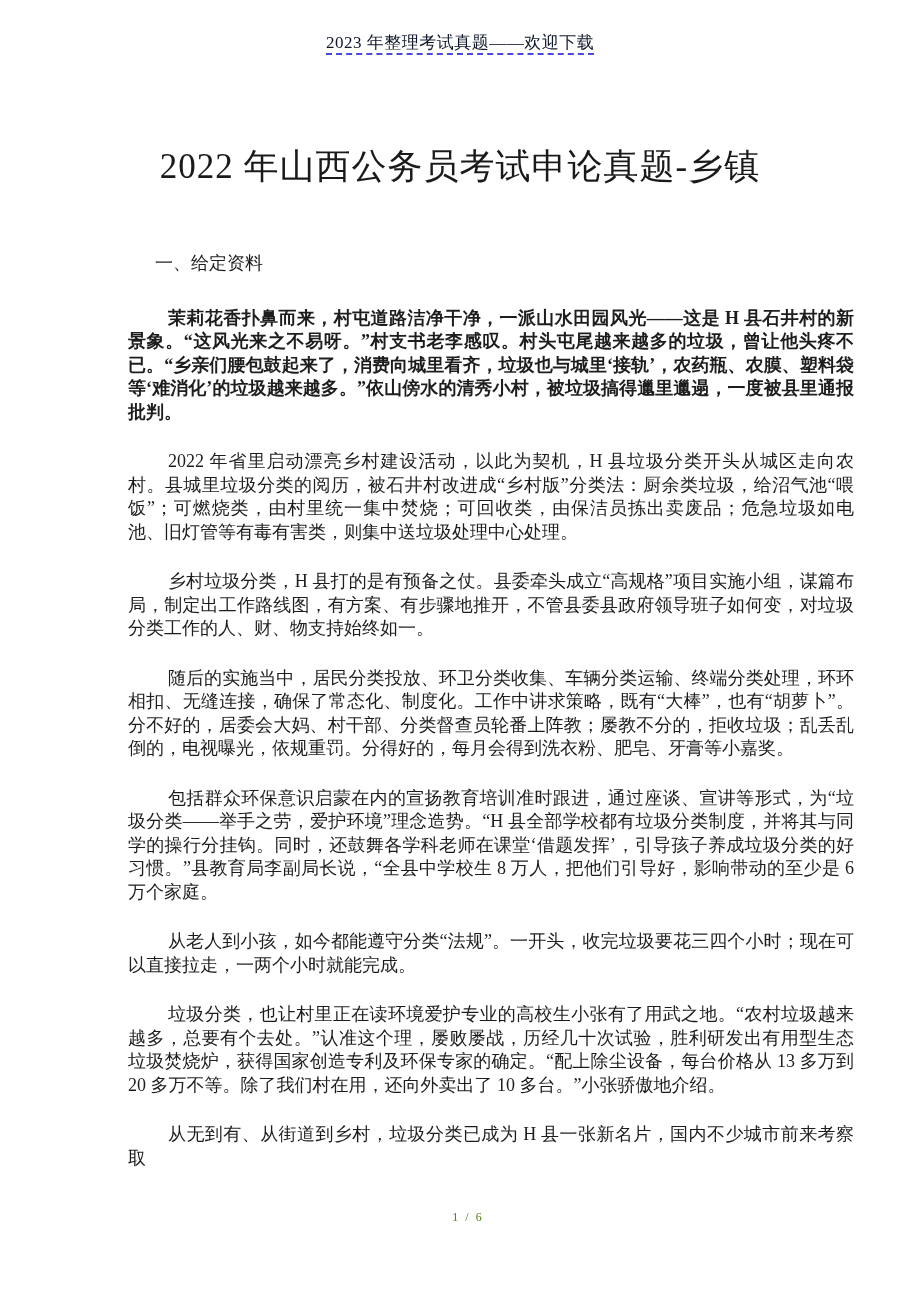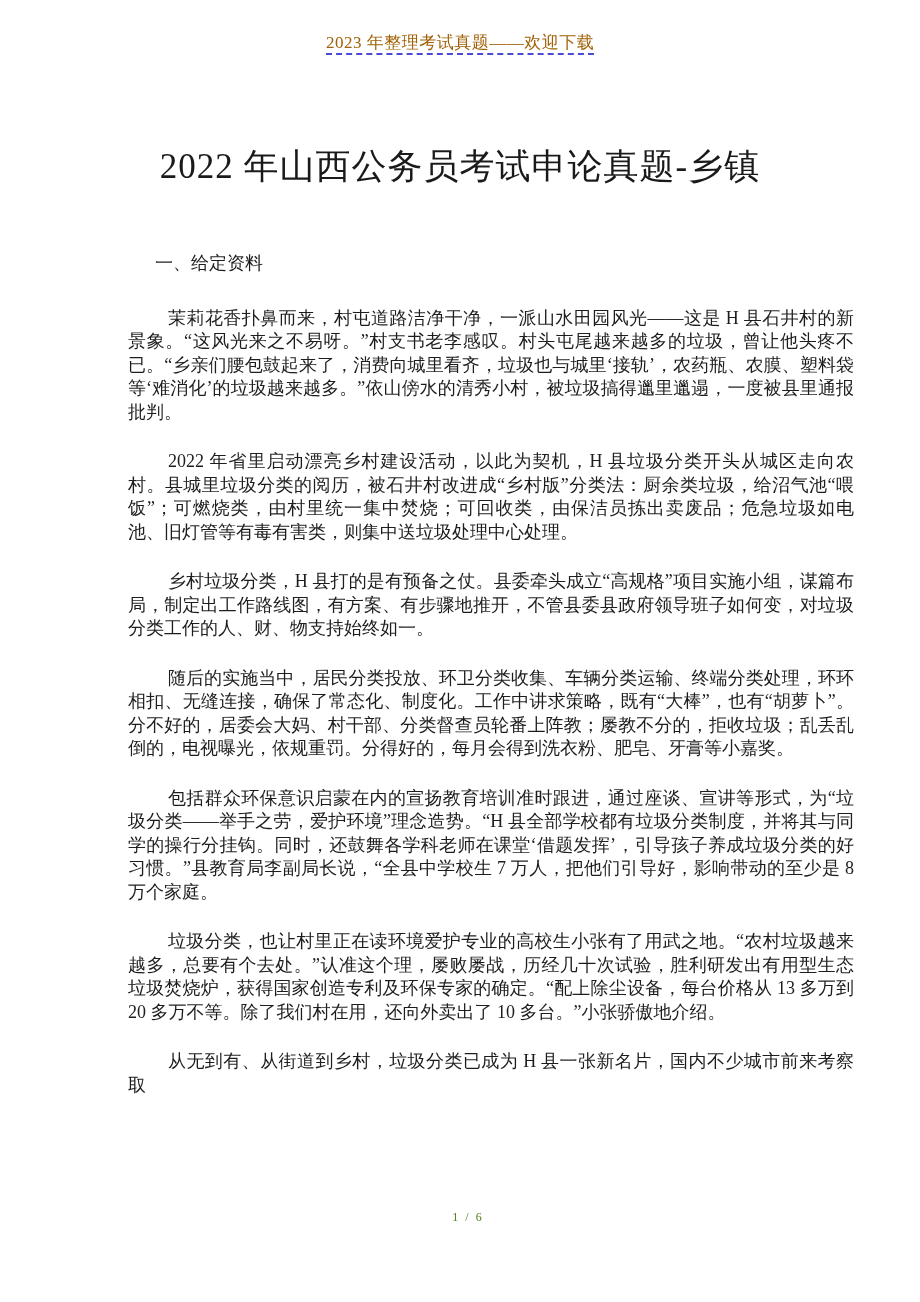--- a/index.html
+++ b/index.html
@@ -18,21 +18,21 @@
   .doc-header {
     position: absolute;
     top: 31px;
     left: 0;
     right: 0;
     text-align: center;
     font-size: 17px;
     letter-spacing: 0.5px;
   }
   .header-link {
-    color: #a16207;
+    color: #0f172a;
     text-decoration: none;
     border-bottom: 2px dashed #4a4ad6;
     padding-bottom: 1px;
     cursor: pointer;
   }
   .doc-title {
     margin: 148px 0 0 0;
     text-align: center;
     font-size: 35px;
     font-weight: normal;
@@ -59,20 +59,21 @@
     padding-left: 44px;
     line-height: 23.5px;
     text-align: left;
   }
   .content p {
     margin: 26px 0 0 0;
     text-indent: 40px;
   }
   .content p.first-para {
     margin-top: 31px;
+    font-weight: bold;
   }
   .doc-footer {
     position: absolute;
     top: 1210px;
     left: 0;
     right: 0;
     text-align: center;
     font-size: 12px;
     letter-spacing: 2px;
     color: #4d7c0f;
@@ -92,21 +93,22 @@
 
   <div class="content">
 
     <h2 class="section-heading">一、给定资料</h2>
 
 
     <p class="first-para">茉莉花香扑鼻而来，村屯道路洁净干净，一派山水田园风光——这是 H 县石井村的新景象。“这风光来之不易呀。”村支书老李感叹。村头屯尾越来越多的垃圾，曾让他头疼不已。“乡亲们腰包鼓起来了，消费向城里看齐，垃圾也与城里‘接轨’，农药瓶、农膜、塑料袋等‘难消化’的垃圾越来越多。”依山傍水的清秀小村，被垃圾搞得邋里邋遢，一度被县里通报批判。</p>
     <p>2022 年省里启动漂亮乡村建设活动，以此为契机，H 县垃圾分类开头从城区走向农村。县城里垃圾分类的阅历，被石井村改进成“乡村版”分类法：厨余类垃圾，给沼气池“喂饭”；可燃烧类，由村里统一集中焚烧；可回收类，由保洁员拣出卖废品；危急垃圾如电池、旧灯管等有毒有害类，则集中送垃圾处理中心处理。</p>
     <p>乡村垃圾分类，H 县打的是有预备之仗。县委牵头成立“高规格”项目实施小组，谋篇布局，制定出工作路线图，有方案、有步骤地推开，不管县委县政府领导班子如何变，对垃圾分类工作的人、财、物支持始终如一。</p>
     <p>随后的实施当中，居民分类投放、环卫分类收集、车辆分类运输、终端分类处理，环环相扣、无缝连接，确保了常态化、制度化。工作中讲求策略，既有“大棒”，也有“胡萝卜”。分不好的，居委会大妈、村干部、分类督查员轮番上阵教；屡教不分的，拒收垃圾；乱丢乱倒的，电视曝光，依规重罚。分得好的，每月会得到洗衣粉、肥皂、牙膏等小嘉奖。</p>
-    <p>包括群众环保意识启蒙在内的宣扬教育培训准时跟进，通过座谈、宣讲等形式，为“垃圾分类——举手之劳，爱护环境”理念造势。“H 县全部学校都有垃圾分类制度，并将其与同学的操行分挂钩。同时，还鼓舞各学科老师在课堂‘借题发挥’，引导孩子养成垃圾分类的好习惯。”县教育局李副局长说，“全县中学校生 7 万人，把他们引导好，影响带动的至少是 8 万个家庭。</p>
+    <p>包括群众环保意识启蒙在内的宣扬教育培训准时跟进，通过座谈、宣讲等形式，为“垃圾分类——举手之劳，爱护环境”理念造势。“H 县全部学校都有垃圾分类制度，并将其与同学的操行分挂钩。同时，还鼓舞各学科老师在课堂‘借题发挥’，引导孩子养成垃圾分类的好习惯。”县教育局李副局长说，“全县中学校生 8 万人，把他们引导好，影响带动的至少是 6 万个家庭。</p>
+    <p>从老人到小孩，如今都能遵守分类“法规”。一开头，收完垃圾要花三四个小时；现在可以直接拉走，一两个小时就能完成。</p>
     <p>垃圾分类，也让村里正在读环境爱护专业的高校生小张有了用武之地。“农村垃圾越来越多，总要有个去处。”认准这个理，屡败屡战，历经几十次试验，胜利研发出有用型生态垃圾焚烧炉，获得国家创造专利及环保专家的确定。“配上除尘设备，每台价格从 13 多万到 20 多万不等。除了我们村在用，还向外卖出了 10 多台。”小张骄傲地介绍。</p>
     <p>从无到有、从街道到乡村，垃圾分类已成为 H 县一张新名片，国内不少城市前来考察取</p>
 
   </div>
 
   <div class="doc-footer">1 / 6</div>
 
 </div>
 
 </body></html>

